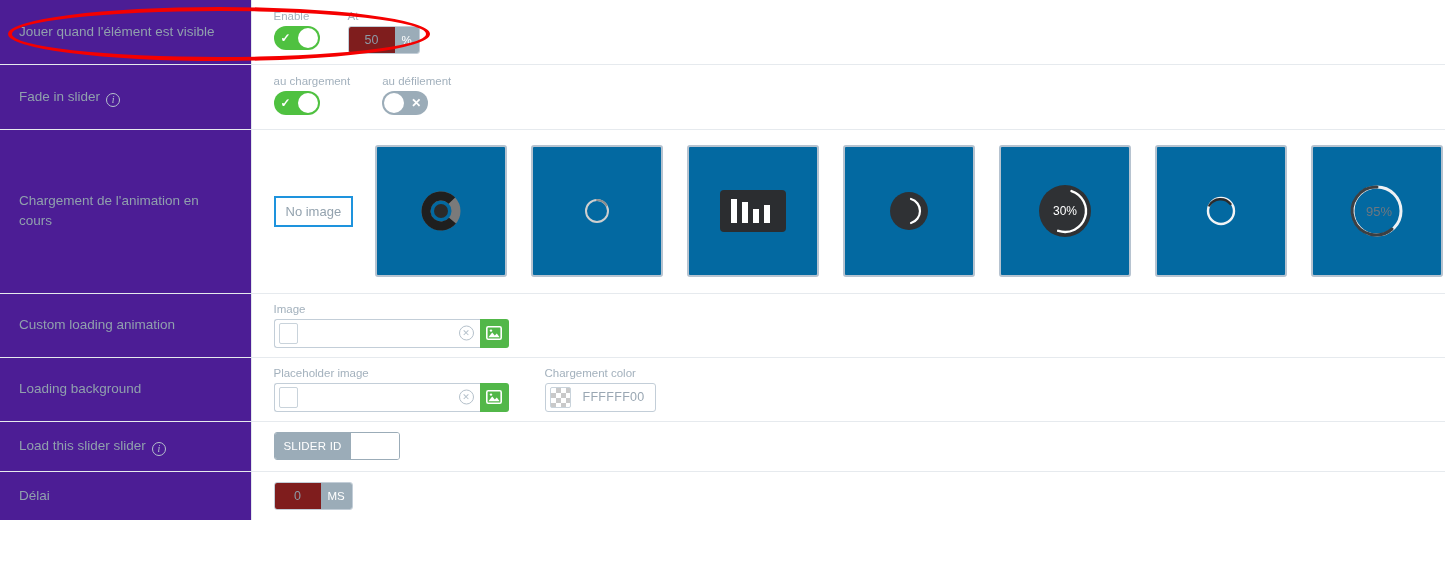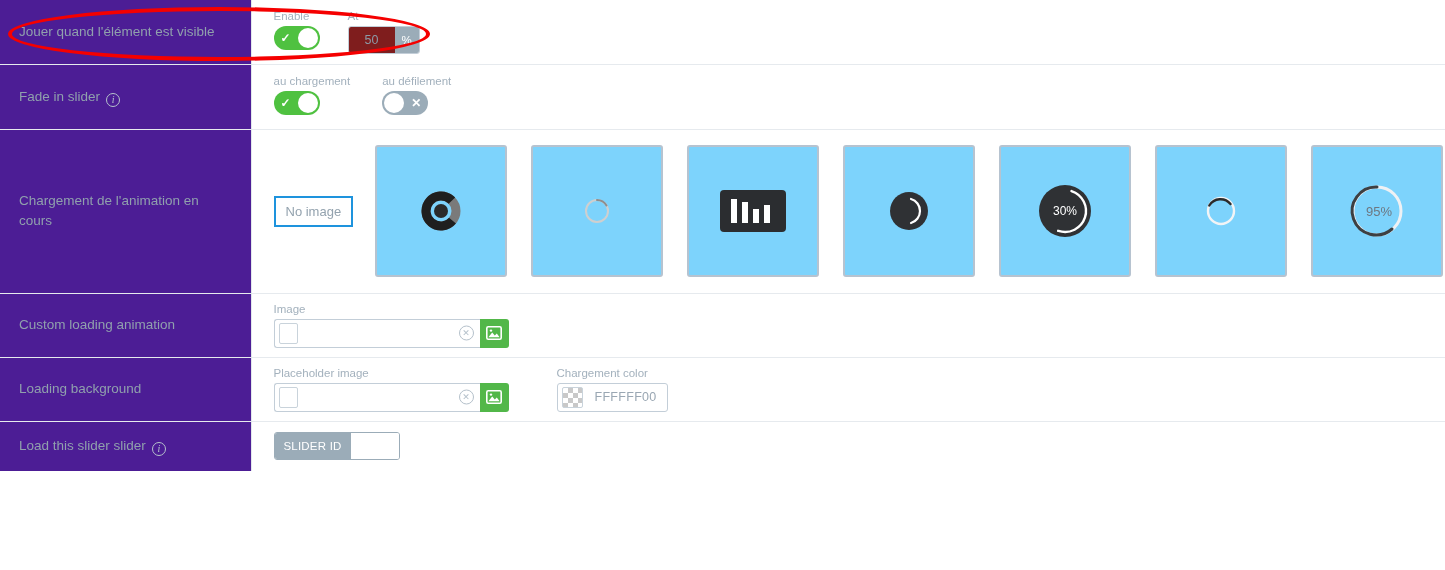--- a/index.html
+++ b/index.html
@@ -243,21 +243,21 @@
     padding: 6px 10px;
     background: #ffffff;
     cursor: pointer;
     white-space: nowrap;
     margin-right: 22px;
   }
   .anim-box {
     width: 132px; height: 132px;
     border: 2px solid #b6c3d0;
     border-radius: 3px;
-    background: #7dd3fc;
+    background: #0369a1;
     display: flex;
     align-items: center;
     justify-content: center;
     margin-right: 24px;
     cursor: pointer;
     flex: 0 0 auto;
   }
   .anim-box:last-child { margin-right: 0; }
 
   
@@ -417,21 +417,21 @@
             </div>
           </div>
         </td>
       </tr>
 
       <tr class="srow" style="height:64px;">
         <td class="label-cell">
           <span class="lbl-inner">Loading background</span>
         </td>
         <td class="control-cell">
-          <div style="display:flex; align-items:flex-end; gap:48px;">
+          <div style="display:flex; align-items:flex-end; gap:36px;">
             <div class="fieldgroup">
               <span class="caption">Placeholder image</span>
               <div class="image-picker">
                 <div class="field">
                   <span class="thumb"></span>
                   <span class="clear">✕</span>
                 </div>
                 <div class="browse">
                   <svg width="16" height="14" viewBox="0 0 16 14">
                     <rect x="0.8" y="0.8" width="14.4" height="12.4" rx="1.4" fill="none" stroke="#ffffff" stroke-width="1.6"></rect>
@@ -457,20 +457,31 @@
           <span class="lbl-inner">Load this slider slider</span><span class="info-icon">i</span>
         </td>
         <td class="control-cell">
           <div class="prefix-input">
             <span class="pfx">SLIDER ID</span>
             <input class="val" type="text" value="" style="">
           </div>
         </td>
       </tr>
 
+      <tr class="srow" style="height:49px;">
+        <td class="label-cell">
+          <span class="lbl-inner">Délai</span>
+        </td>
+        <td class="control-cell">
+          <div class="unit-input">
+            <input class="num" type="text" value="0" style="">
+            <span class="unit">MS</span>
+          </div>
+        </td>
+      </tr>
 
 
     </tbody>
   </table>
 
   <div class="highlight-ellipse"></div>
 
 </div>
 
 </body></html>

